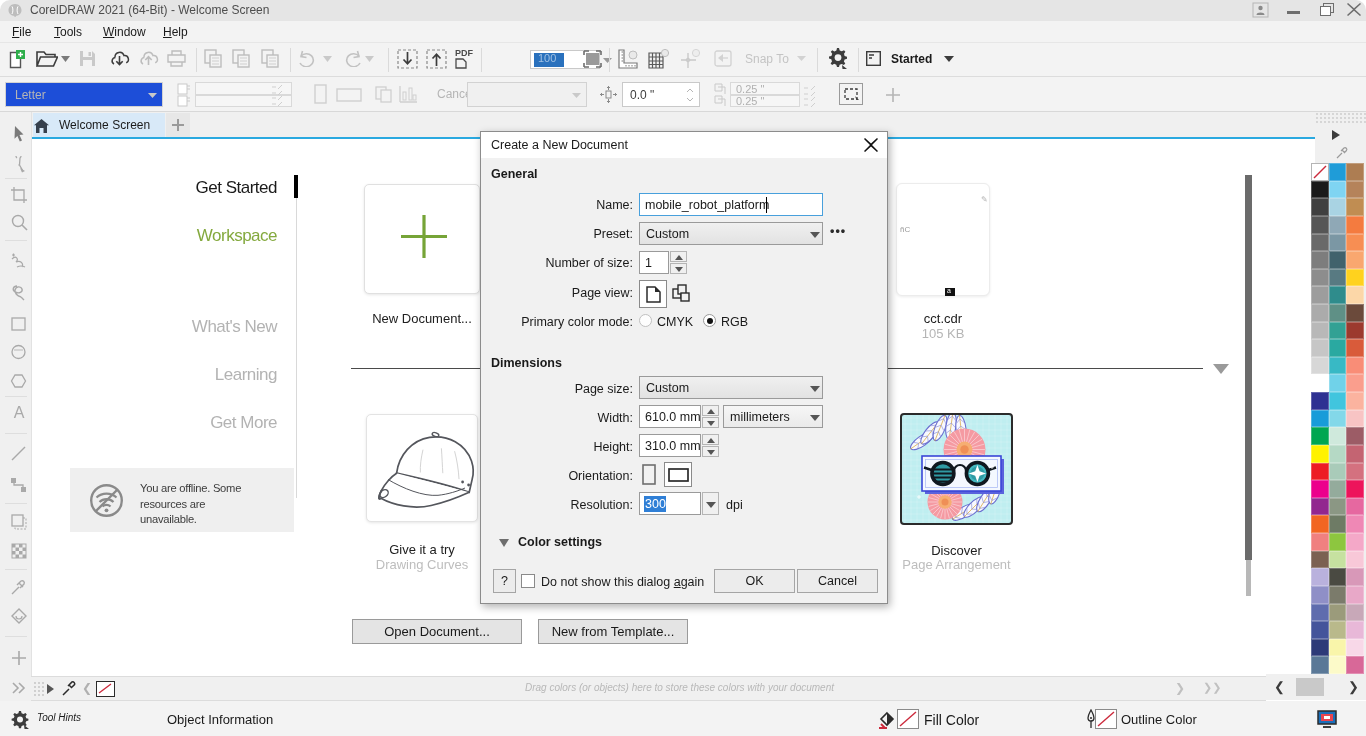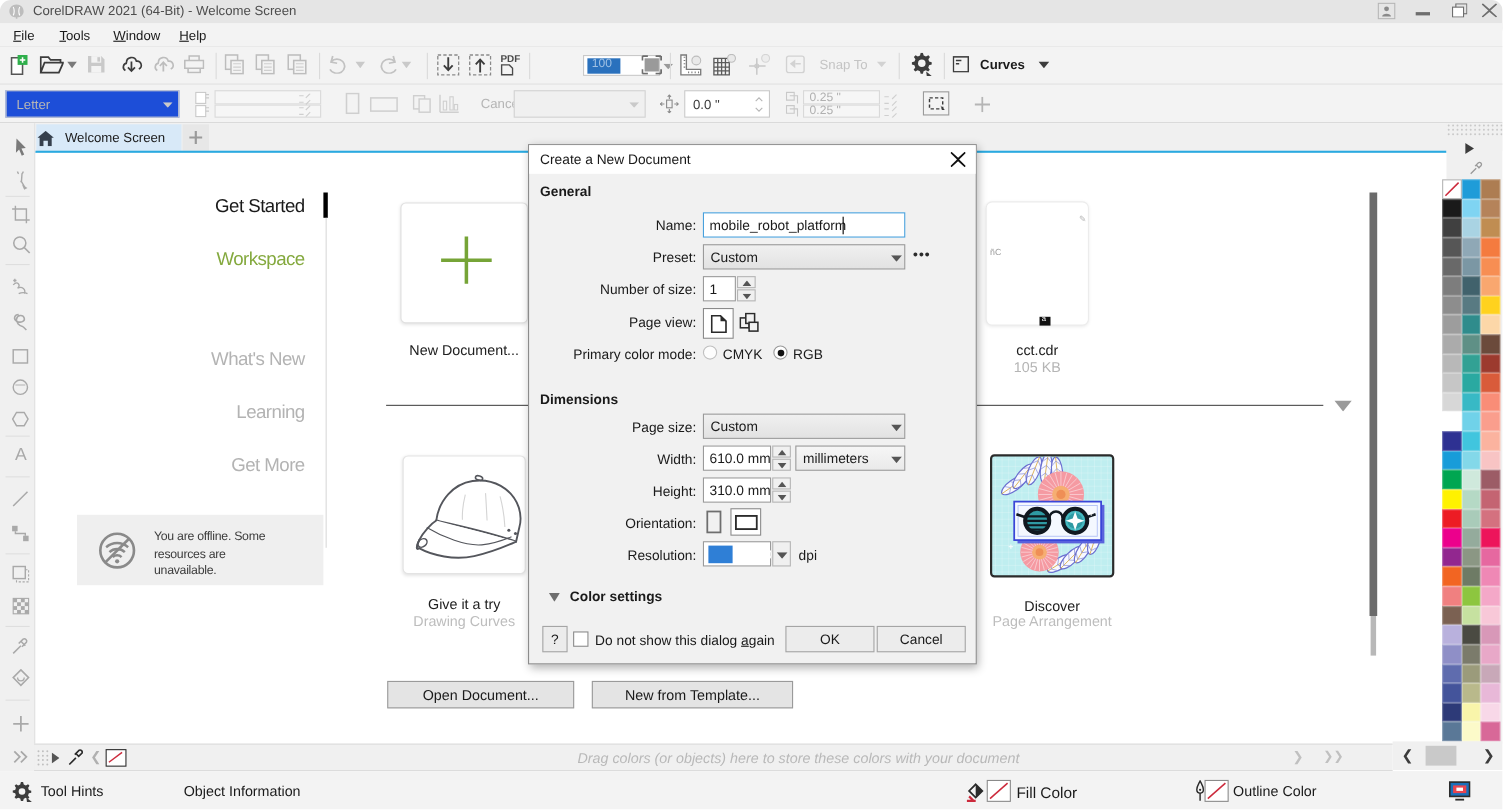--- a/index.html
+++ b/index.html
@@ -224,21 +224,21 @@
 <svg class="abs" style="left:828px;top:48px" width="20" height="21" viewBox="0 0 20 21">
  <path d="M10 2 L12 2 L12.7 4.4 L14.8 5.3 L17 4.2 L18.4 5.8 L17 7.8 L17.6 10 L20 10.7 L20 12.7 L17.6 13.4 L16.9 15.5 L18.3 17.5 L16.8 19 L14.7 17.9 L12.6 18.8 L12 21 L10 21 L9.3 18.7 L7.2 17.8 L5.1 18.9 L3.6 17.4 L5 15.4 L4.3 13.3 L2 12.6 L2 10.6 L4.4 9.9 L5.2 7.8 L3.8 5.8 L5.3 4.3 L7.4 5.4 L9.4 4.5 Z" transform="translate(-1,-2)" fill="#3c3c3c"></path>
  <circle cx="10" cy="9.6" r="3.4" fill="#f3f3f3"></circle>
  <path d="M14 17 L19 21 L14.5 21 Z" fill="#3c3c3c"></path>
 </svg>
 <div class="abs" style="left:858px;top:48px;width:1px;height:24px;background:#dadada;"></div>
 <svg class="abs" style="left:866px;top:51px" width="15" height="15" viewBox="0 0 15 15">
  <rect x="0.7" y="0.7" width="13.6" height="13.6" fill="none" stroke="#3c3c3c" stroke-width="1.4"></rect>
  <path d="M3 4 L8 4 M3 7 L6 7" stroke="#3c3c3c" stroke-width="1.4"></path>
 </svg>
-<span class="abs" style="left:891px;top:52px;font-weight:bold;">Curves</span>
+<span class="abs" style="left:891px;top:52px;font-weight:bold;">Started</span>
 <svg class="abs" style="left:944px;top:56px" width="10" height="6" viewBox="0 0 10 6">
     <path d="M0 0 L10 0 L5 6 Z" fill="#3c3c3c"></path>
   </svg>
 
 <div class="abs" style="left:32px;top:112px;width:1334px;height:25px;background:#f0f0f0;"></div>
 <div class="abs" style="left:33px;top:113px;width:132px;height:24px;background:#d8e9f8;"></div>
 <svg class="abs" style="left:34px;top:119px" width="15" height="14" viewBox="0 0 15 14">
  <path d="M7.5 0 L15 6.2 L13 6.2 L13 14 L9.5 14 L9.5 9 L5.5 9 L5.5 14 L2 14 L2 6.2 L0 6.2 Z" fill="#36404d"></path>
 </svg>
 <span class="abs" style="left:59px;top:118px;font-size:12px;color:#1a1a1a;">Welcome Screen</span>
@@ -536,21 +536,21 @@
   <path d="M52 56 a5.5 5.5 0 0 1 12 0" fill="none" stroke="#101820" stroke-width="2.2"></path>
   <path d="M29.5 55 L22 52.5 M86.5 55 L94 52.5" stroke="#101820" stroke-width="2.4"></path>
   <path d="M90 50 L90 54 M88 52 L92 52" stroke="#fff" stroke-width="0.8"></path>
   <path d="M17 80 L17 84 M15 82 L19 82" stroke="#fff" stroke-width="0.8"></path>
  </svg>
 </div>
 <div class="abs" style="left:867px;top:404px;width:113px;text-align:center;font-size:13px;color:#202020;">Discover</div>
 <div class="abs" style="left:867px;top:418px;width:113px;text-align:center;font-size:13px;color:#bdbdbd;">Page Arrangement</div>
 
 <div class="abs" style="left:319px;top:480px;width:170px;height:25px;background:#e4e4e4;border:1px solid #9a9a9a;text-align:center;font-size:13px;color:#1a1a1a;line-height:23px;">Open Document...</div>
-<div class="abs" style="left:505px;top:480px;width:183px;height:25px;background:#e4e4e4;border:1px solid #9a9a9a;text-align:center;font-size:13px;color:#1a1a1a;line-height:23px;">New from Template...</div>
+<div class="abs" style="left:505px;top:480px;width:150px;height:25px;background:#e4e4e4;border:1px solid #9a9a9a;text-align:center;font-size:13px;color:#1a1a1a;line-height:23px;">New from Template...</div>
 </div>
 <div class="abs" style="left:1245px;top:175px;width:7px;height:385px;background:#6b6b6b;"></div>
 <div class="abs" style="left:1246px;top:560px;width:5px;height:36px;background:#b8b8b8;"></div>
 
 <div class="abs" style="left:1315px;top:112px;width:51px;height:564px;background:#f0f0f0;"></div>
 <svg class="abs" style="left:1315px;top:112px" width="51" height="14" viewBox="0 0 51 14">
 <circle cx="2" cy="2" r="0.9" fill="#c9c9c9"></circle>
     <circle cx="6" cy="2" r="0.9" fill="#c9c9c9"></circle>
     <circle cx="10" cy="2" r="0.9" fill="#c9c9c9"></circle>
     <circle cx="14" cy="2" r="0.9" fill="#c9c9c9"></circle>
@@ -713,32 +713,32 @@
     </svg>
  <svg class="abs" style="left:31px;top:3px" width="14" height="16" viewBox="0 0 14 16">
       <path d="M1 15 L7 9 M7 5 L10 8 M6 6 L10 2 a2 2 0 0 1 2.6 2.6 L9 8" fill="none" stroke="#2b2b2b" stroke-width="1.5"></path>
     </svg>
  <span class="abs" style="left:51px;top:4px;color:#b0b0b0;font-size:12px;">❮</span>
  <div class="abs" style="left:65px;top:4px;width:19px;height:16px;background:#fff;border:1.5px solid #2b2b2b;">
       <svg width="16" height="13" viewBox="0 0 16 13">
         <path d="M2 11 L14 2" stroke="#cc2a3c" stroke-width="1.3"></path>
       </svg>
     </div>
- <span class="abs" style="left:494px;top:5px;color:#b8b8b8;font-size:13px;font-style:italic;">Drag colors (or objects) here to store these colors with your document</span>
+ <span class="abs" style="left:494px;top:5px;color:#b8b8b8;font-size:10px;font-style:italic;">Drag colors (or objects) here to store these colors with your document</span>
  <span class="abs" style="left:1144px;top:4px;color:#c0c0c0;font-size:12px;">❯</span>
  <span class="abs" style="left:1172px;top:4px;color:#c0c0c0;font-size:11px;">❯❯</span>
 </div>
 
 <div class="abs" style="left:0;top:701px;width:1366px;height:35px;background:#f3f3f3;">
  <svg class="abs" style="left:10px;top:9px" width="20" height="19" viewBox="0 0 20 19">
   <path d="M9 1 L11 1 L11.6 3.2 L13.5 4 L15.5 3 L16.8 4.4 L15.6 6.2 L16.2 8.2 L18.4 8.8 L18.4 10.6 L16.2 11.2 L15.5 13.1 L16.7 14.9 L15.4 16.3 L13.5 15.3 L11.6 16.1 L11 18.2 L9 18.2 L8.4 16 L6.5 15.2 L4.6 16.2 L3.2 14.8 L4.4 13 L3.8 11.1 L1.6 10.5 L1.6 8.7 L3.8 8.1 L4.5 6.2 L3.3 4.4 L4.7 3 L6.5 4 L8.4 3.2 Z" fill="#3c3c3c"></path>
   <circle cx="10" cy="9.6" r="3" fill="#f3f3f3"></circle>
   <path d="M14 15 L19 19 L14.5 19 Z" fill="#3c3c3c"></path>
  </svg>
- <span class="abs" style="left:37px;top:11px;font-size:13px;">Tool Hints</span>
+ <span class="abs" style="left:37px;top:11px;font-size:10px;font-style:italic;">Tool Hints</span>
  <span class="abs" style="left:167px;top:11px;font-size:13px;">Object Information</span>
  <svg class="abs" style="left:878px;top:10px" width="18" height="18" viewBox="0 0 18 18">
   <path d="M9 2 L15 8 L9 14 L3 8 Z" fill="none" stroke="#2b2b2b" stroke-width="1.6"></path>
   <path d="M9 2 L15 8 L9 14 Z" fill="#2b2b2b"></path>
   <path d="M3 13 L7 17 M1 17 L9 17" stroke="#cc2a3c" stroke-width="2"></path>
  </svg>
  <div class="abs" style="left:897px;top:8px;width:22px;height:20px;background:#fff;border:1px solid #8a8a8a;">
       <svg width="20" height="18" viewBox="0 0 20 18">
         <path d="M2 16 L18 2" stroke="#cc2a3c" stroke-width="1.4"></path>
       </svg>
@@ -880,21 +880,21 @@
     </svg>
  <div class="abs" style="left:183px;top:330px;width:28px;height:25px;background:#fff;border:1px solid #8a8a8a;">
   <svg class="abs" style="left:3px;top:5px" width="21" height="14" viewBox="0 0 21 14">
         <rect x="1" y="1" width="19" height="12" fill="none" stroke="#2b2b2b" stroke-width="1.7"></rect>
       </svg>
  </div>
 
  <span class="abs" style="left:82px;top:366px;width:70px;text-align:right;">Resolution:</span>
  <div class="abs" style="left:158px;top:360px;width:62px;height:23px;background:#fff;border:1px solid #9a9a9a;">
   <div class="abs" style="left:4px;top:3px;width:22px;height:16px;background:#2f7fd6;"></div>
-  <span class="abs" style="left:5px;top:4px;color:#fff;margin-left:36px;">300</span>
+  <span class="abs" style="left:5px;top:4px;color:#fff;">300</span>
  </div>
  <div class="abs" style="left:221px;top:360px;width:17px;height:23px;background:#f0f0f0;border:1px solid #b5b5b5;">
   <svg class="abs" style="left:3px;top:9px" width="10" height="6" viewBox="0 0 10 6">
         <path d="M0 0 L10 0 L5 6 Z" fill="#555"></path>
       </svg>
  </div>
  <span class="abs" style="left:245px;top:366px;">dpi</span>
 
  <svg class="abs" style="left:18px;top:407px" width="10" height="8" viewBox="0 0 10 8">
       <path d="M0 0 L10 0 L5 8 Z" fill="#6e6e6e"></path>

